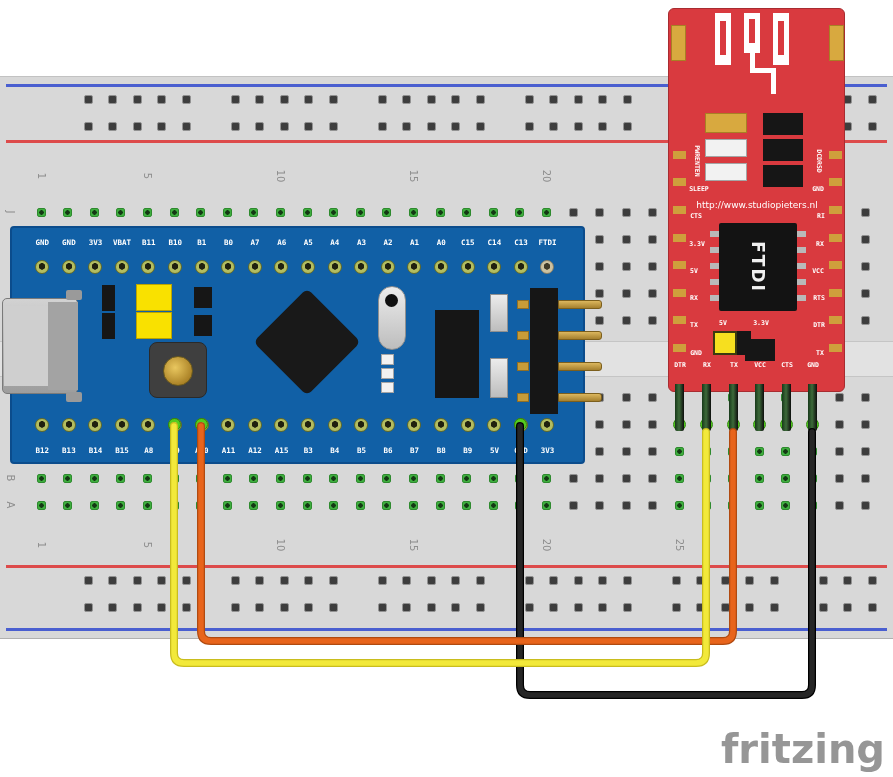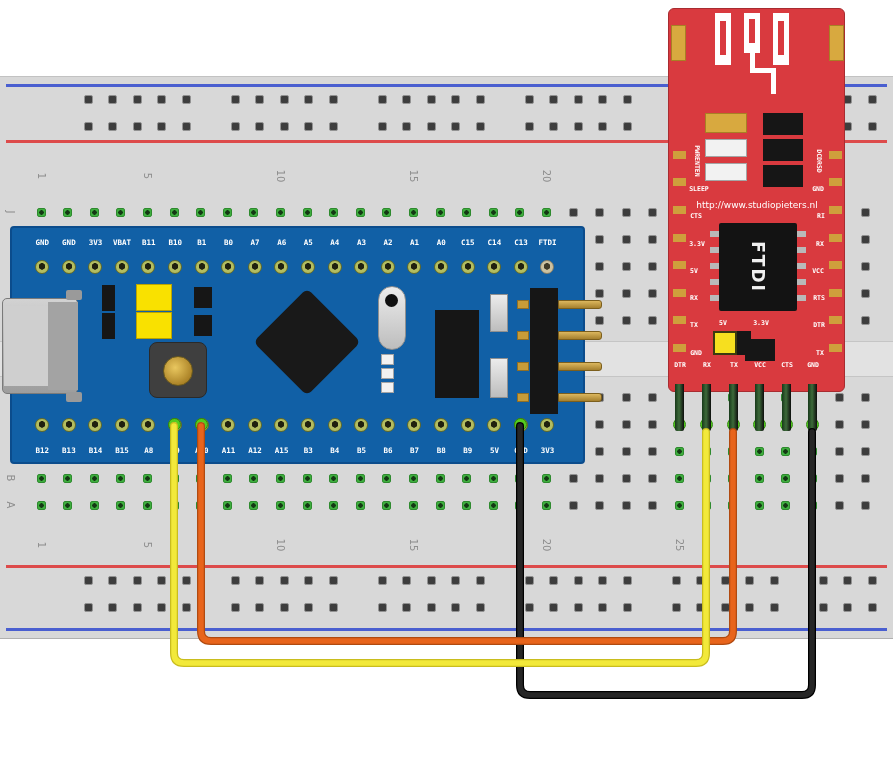--- a/index.html
+++ b/index.html
@@ -743,13 +743,14 @@
       <g>
         <path d="M 201 426 L 201 631 Q 201 641 211 641 L 723 641 Q 733 641 733 631 L 733 432" fill="none" stroke="#b04a10" stroke-width="8" stroke-linecap="round" stroke-linejoin="round"></path>
         <path d="M 201 426 L 201 631 Q 201 641 211 641 L 723 641 Q 733 641 733 631 L 733 432" fill="none" stroke="#e8641b" stroke-width="5.5" stroke-linecap="round" stroke-linejoin="round"></path>
       </g>
       <g>
         <path d="M 174 426 L 174 653 Q 174 663 184 663 L 696 663 Q 706 663 706 653 L 706 432" fill="none" stroke="#c9bd1e" stroke-width="8" stroke-linecap="round" stroke-linejoin="round"></path>
         <path d="M 174 426 L 174 653 Q 174 663 184 663 L 696 663 Q 706 663 706 653 L 706 432" fill="none" stroke="#f2e93a" stroke-width="5.5" stroke-linecap="round" stroke-linejoin="round"></path>
       </g>
     </svg>
 
+  <div class="logo">fritzing</div>
 </div>
 
 </body></html>

